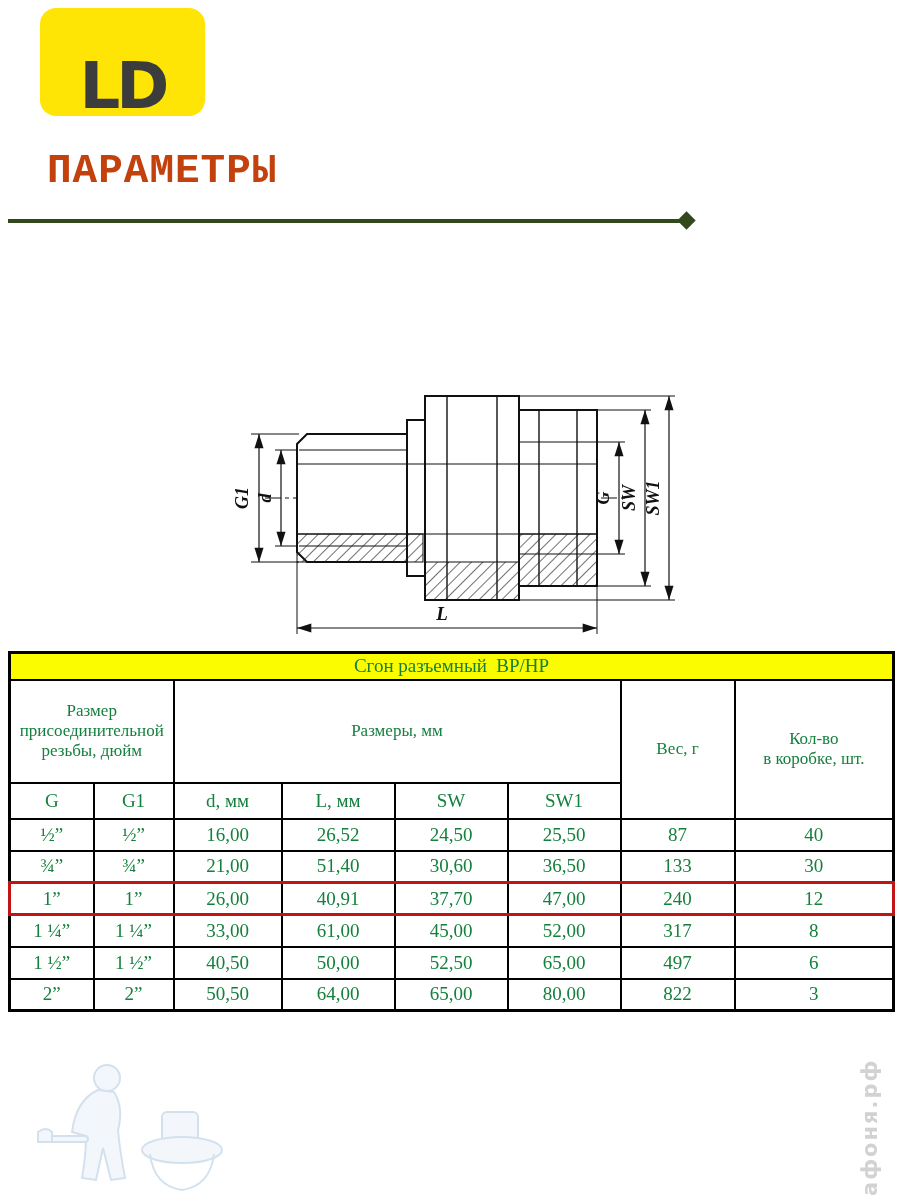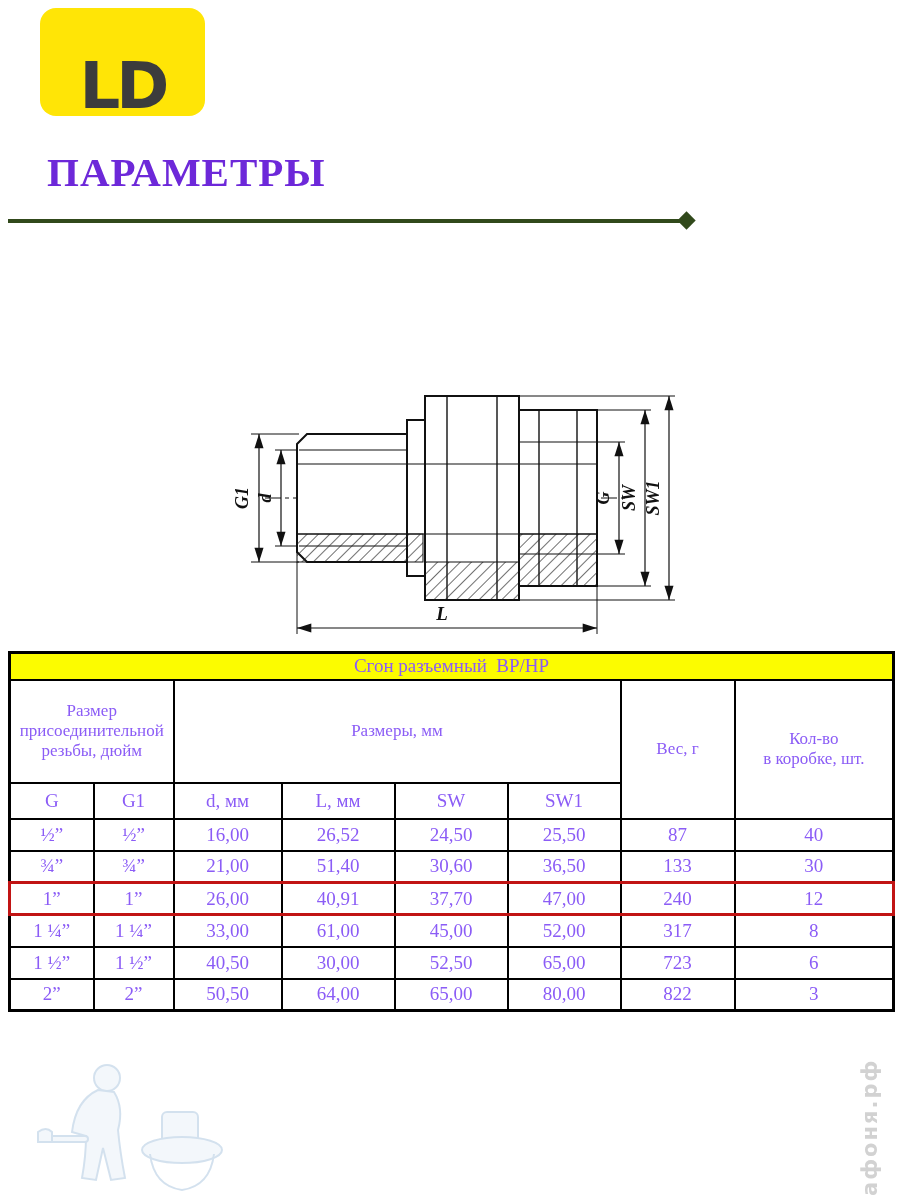--- a/index.html
+++ b/index.html
@@ -6,34 +6,34 @@
   html,body { width:900px; height:1200px; }
   body { position:relative; background:#ffffff; font-family:"Liberation Serif", serif; overflow:hidden; }
 
   
   .logo { position:absolute; left:40px; top:8px; width:165px; height:108px;
           background:#FFE506; border-radius:16px; display:flex; align-items:center; justify-content:center; }
   .logo-text { font-family:"DejaVu Sans", sans-serif; font-weight:800; font-size:64px;
                color:#3C3C3C; letter-spacing:-4px;margin-top:48px; }
 
   
-  .page-title { position:absolute; left:47px; top:148px; font-family:Liberation Serif, serif;
-                font-weight:800; font-size:41px; color:#6d28d9; letter-spacing:1px; }
+  .page-title { position:absolute; left:47px; top:148px; font-family:Liberation Mono, monospace;
+                font-weight:800; font-size:41px; color:#c2410c; letter-spacing:1px; }
   .rule { position:absolute; left:8px; top:219px; width:678px; height:4px; background:#31491B; }
   .rule .diamond { position:absolute; right:-7px; top:-5px; width:13px; height:13px;
                    background:#31491B; transform:rotate(45deg); }
 
   
   .drawing { position:absolute; left:222px; top:376px; width:460px; height:266px; }
   .drawing svg { width:100%; height:100%; }
 
   
   .spec-table-wrap { position:absolute; left:8px; top:651px; width:884px; }
   table.spec { border-collapse:collapse; table-layout:fixed; width:884px; background:#fff;
-               font-family:"Liberation Serif", serif; color:#8b5cf6;border-radius:10px; }
+               font-family:"Liberation Serif", serif; color:#15803d;border-radius:10px; }
   table.spec td, table.spec th { border:2px solid #000; text-align:center; vertical-align:middle;
                                  padding:0 2px; font-weight:normal; }
   table.spec { border:3px solid #000; }
   .t-title { height:27px; background:#FCFC00; font-weight:bold; font-size:19px; white-space:pre-wrap; }
   .t-group { height:103px; font-size:17px; }
   .t-sub   { height:36px; font-weight:bold; font-size:19px; }
   .t-data td { height:32px; font-size:19px; }
   .pre { white-space:pre-line; }
   tr.highlight td { border-top:3px solid #C11414; border-bottom:3px solid #C11414; }
   tr.highlight td:first-child { border-left:3px solid #C11414; }
@@ -197,24 +197,24 @@
     <td>61,00</td>
     <td>45,00</td>
     <td>52,00</td>
     <td>317</td>
     <td>8</td>
   </tr>
         <tr class="t-data">
     <td>1 ½”</td>
     <td>1 ½”</td>
     <td>40,50</td>
-    <td>30,00</td>
+    <td>50,00</td>
     <td>52,50</td>
     <td>65,00</td>
-    <td>723</td>
+    <td>497</td>
     <td>6</td>
   </tr>
         <tr class="t-data">
     <td>2”</td>
     <td>2”</td>
     <td>50,50</td>
     <td>64,00</td>
     <td>65,00</td>
     <td>80,00</td>
     <td>822</td>

